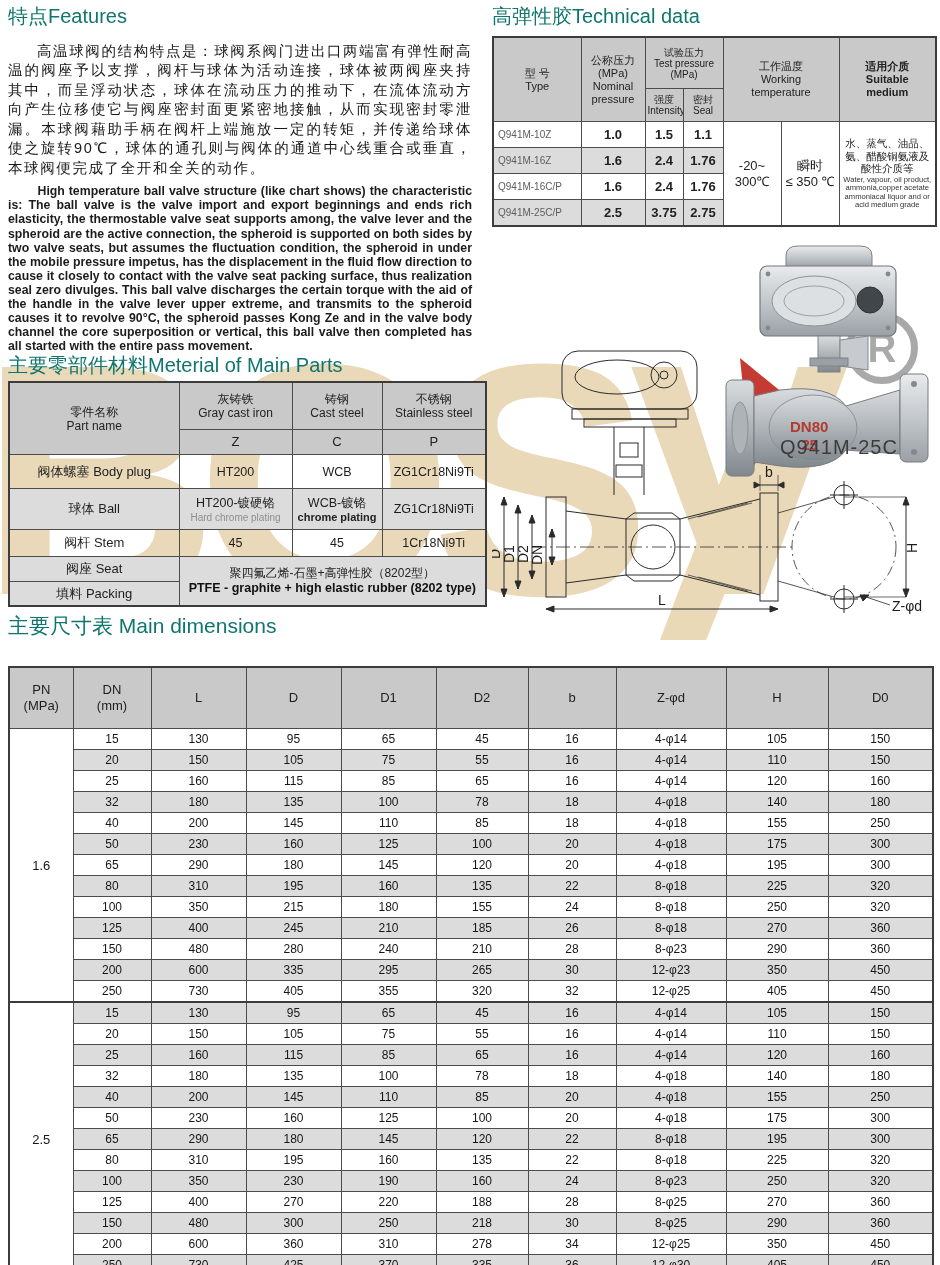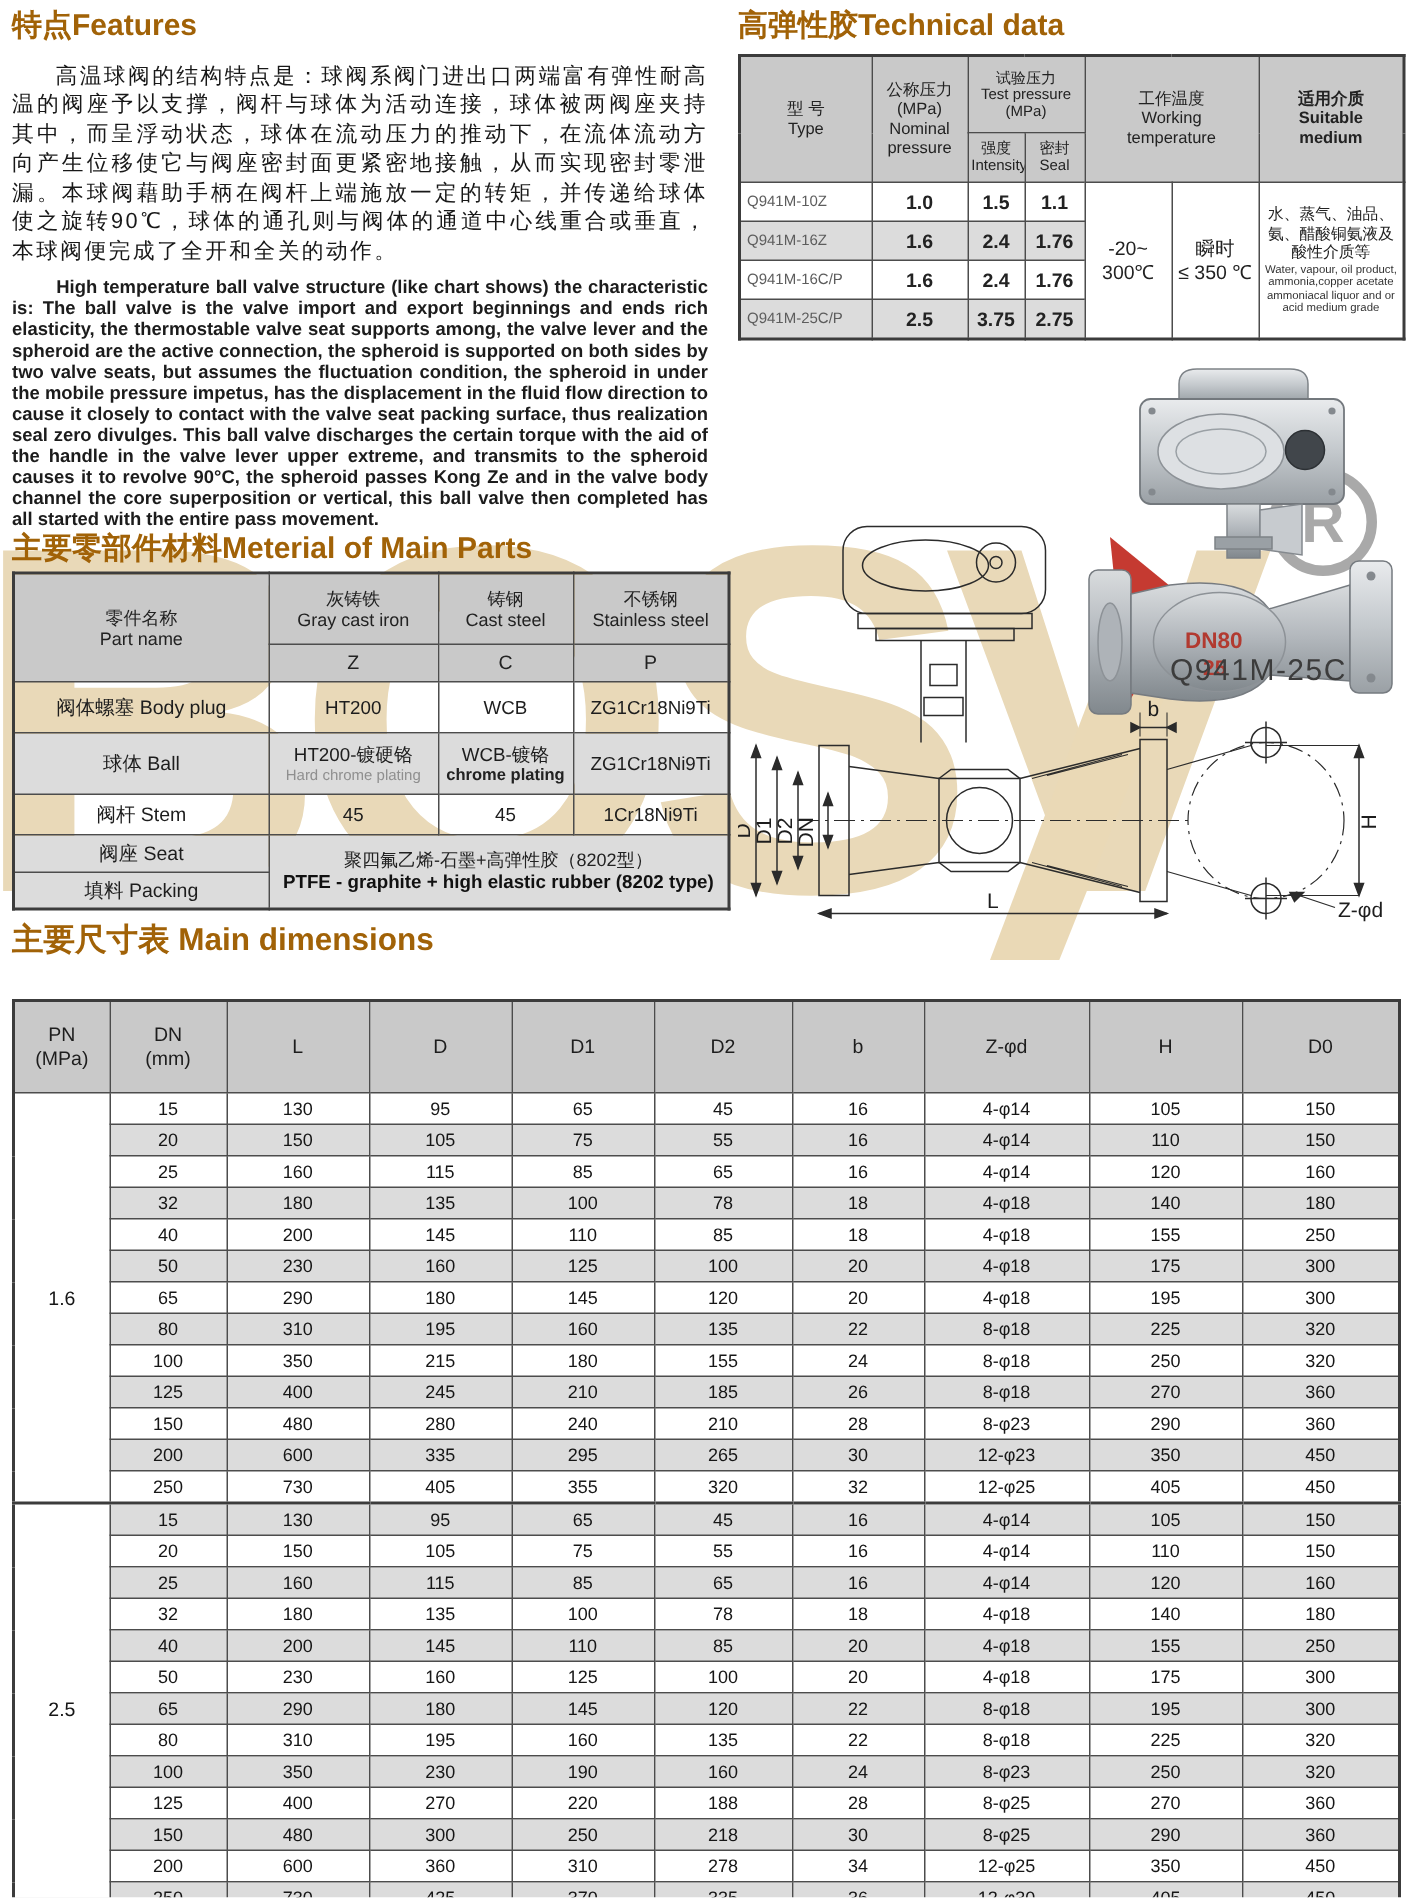--- a/index.html
+++ b/index.html
@@ -6,21 +6,21 @@
   .page{position:relative;width:940px;height:1265px;background:#fff;overflow:hidden;
         font-family:"Liberation Sans",sans-serif;color:#1a1a1a;}
   
   .wm-text{position:absolute;left:-20px;top:330px;font-weight:bold;font-size:330px;line-height:300px;
            color:#e9d9b8;letter-spacing:-22px;z-index:0;user-select:none;}
   .wm-tri{position:absolute;left:740px;top:358px;width:52px;height:112px;background:#c53a31;
           clip-path:polygon(0 0,100% 38%,22% 100%);z-index:1;}
   .wm-band{position:absolute;left:660px;top:430px;width:210px;height:210px;background:#ead9b6;
            clip-path:polygon(38% 0,62% 0,22% 100%,0 100%);z-index:0;}
   
-  .h-sec{position:absolute;font-size:20px;font-weight:bold;color:#a16207;white-space:nowrap;z-index:3;}
+  .h-sec{position:absolute;font-size:20px;font-weight:normal;color:#0f766e;white-space:nowrap;z-index:3;}
   
   .p-zh{position:absolute;left:8px;top:27px;width:464px;font-size:14.5px;line-height:19.6px;
         letter-spacing:1.6px;text-align:justify;text-indent:2em;color:#181818;z-index:3;}
   .p-en{position:absolute;left:8px;top:172px;width:464px;font-size:12.3px;line-height:14.1px;
         font-weight:bold;text-align:justify;text-indent:2.4em;color:#1c1c1c;z-index:3;}
   
   table{border-collapse:collapse;table-layout:fixed;z-index:3;position:absolute;background:transparent;}
   th,td{border:1px solid #4c4c4c;text-align:center;vertical-align:middle;padding:0 2px;overflow:hidden;}
   table{border:2px solid #3c3c3c;}
   .hdr-bg{background:#c9c9c9;}

